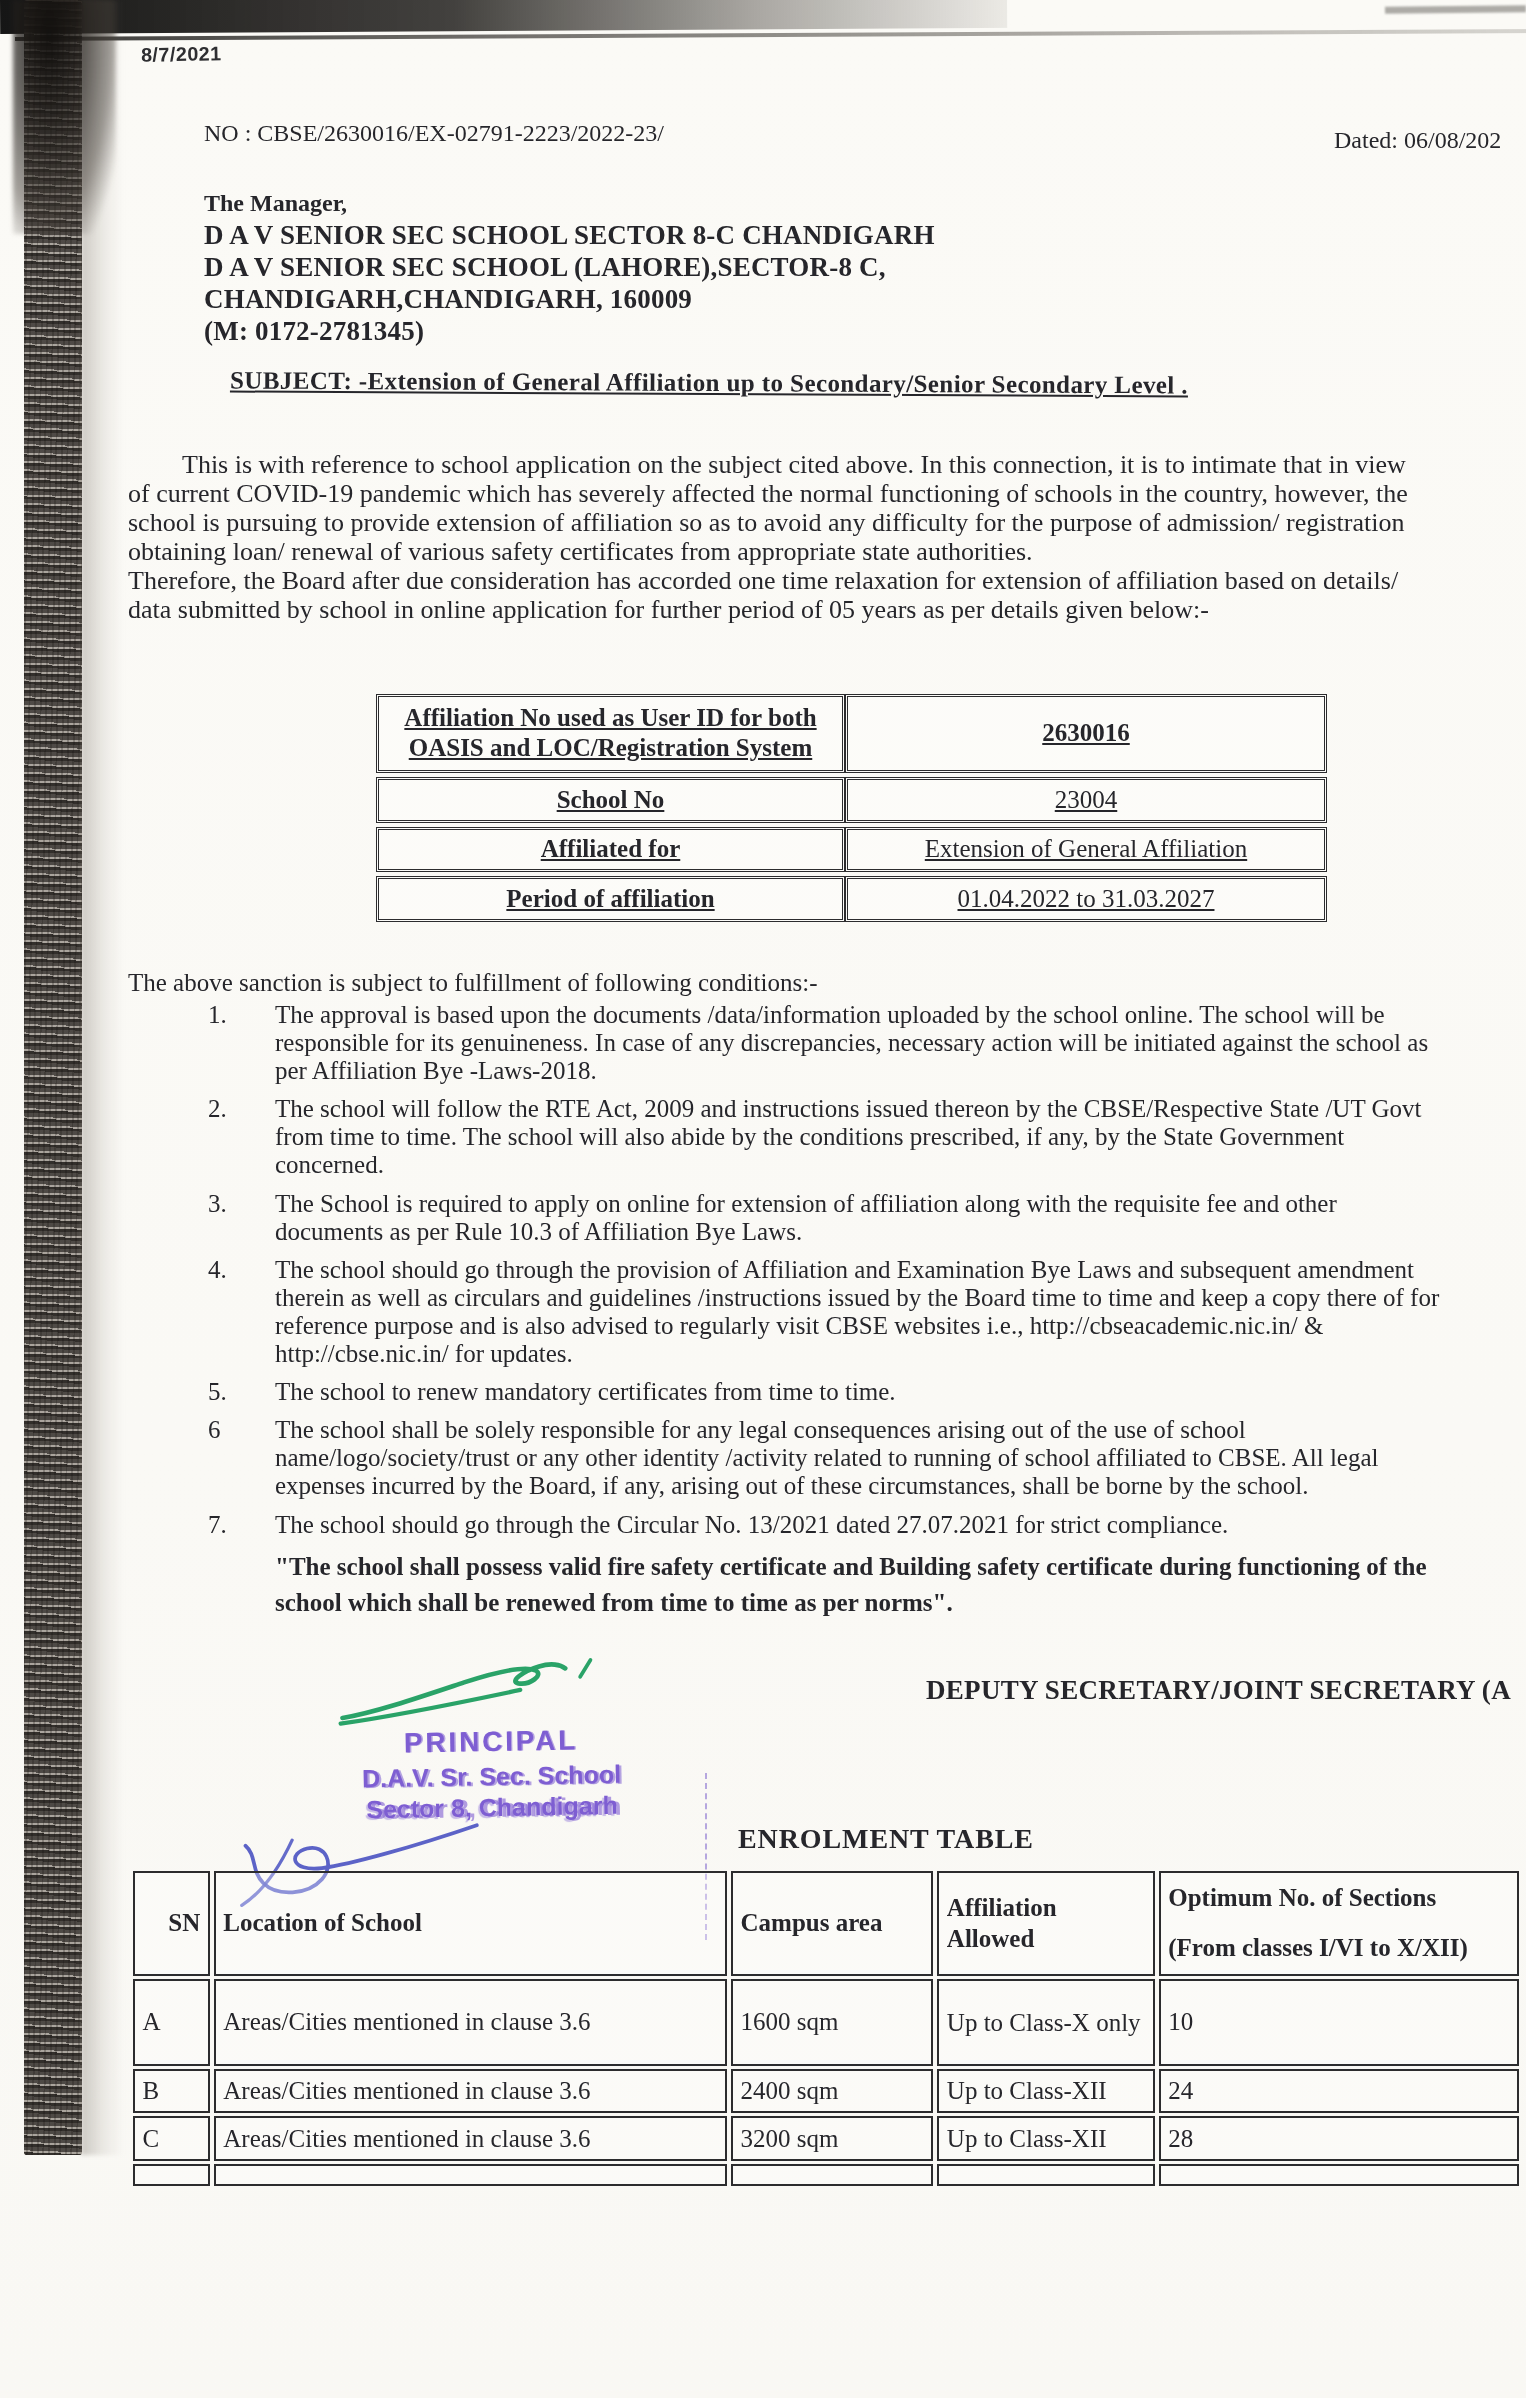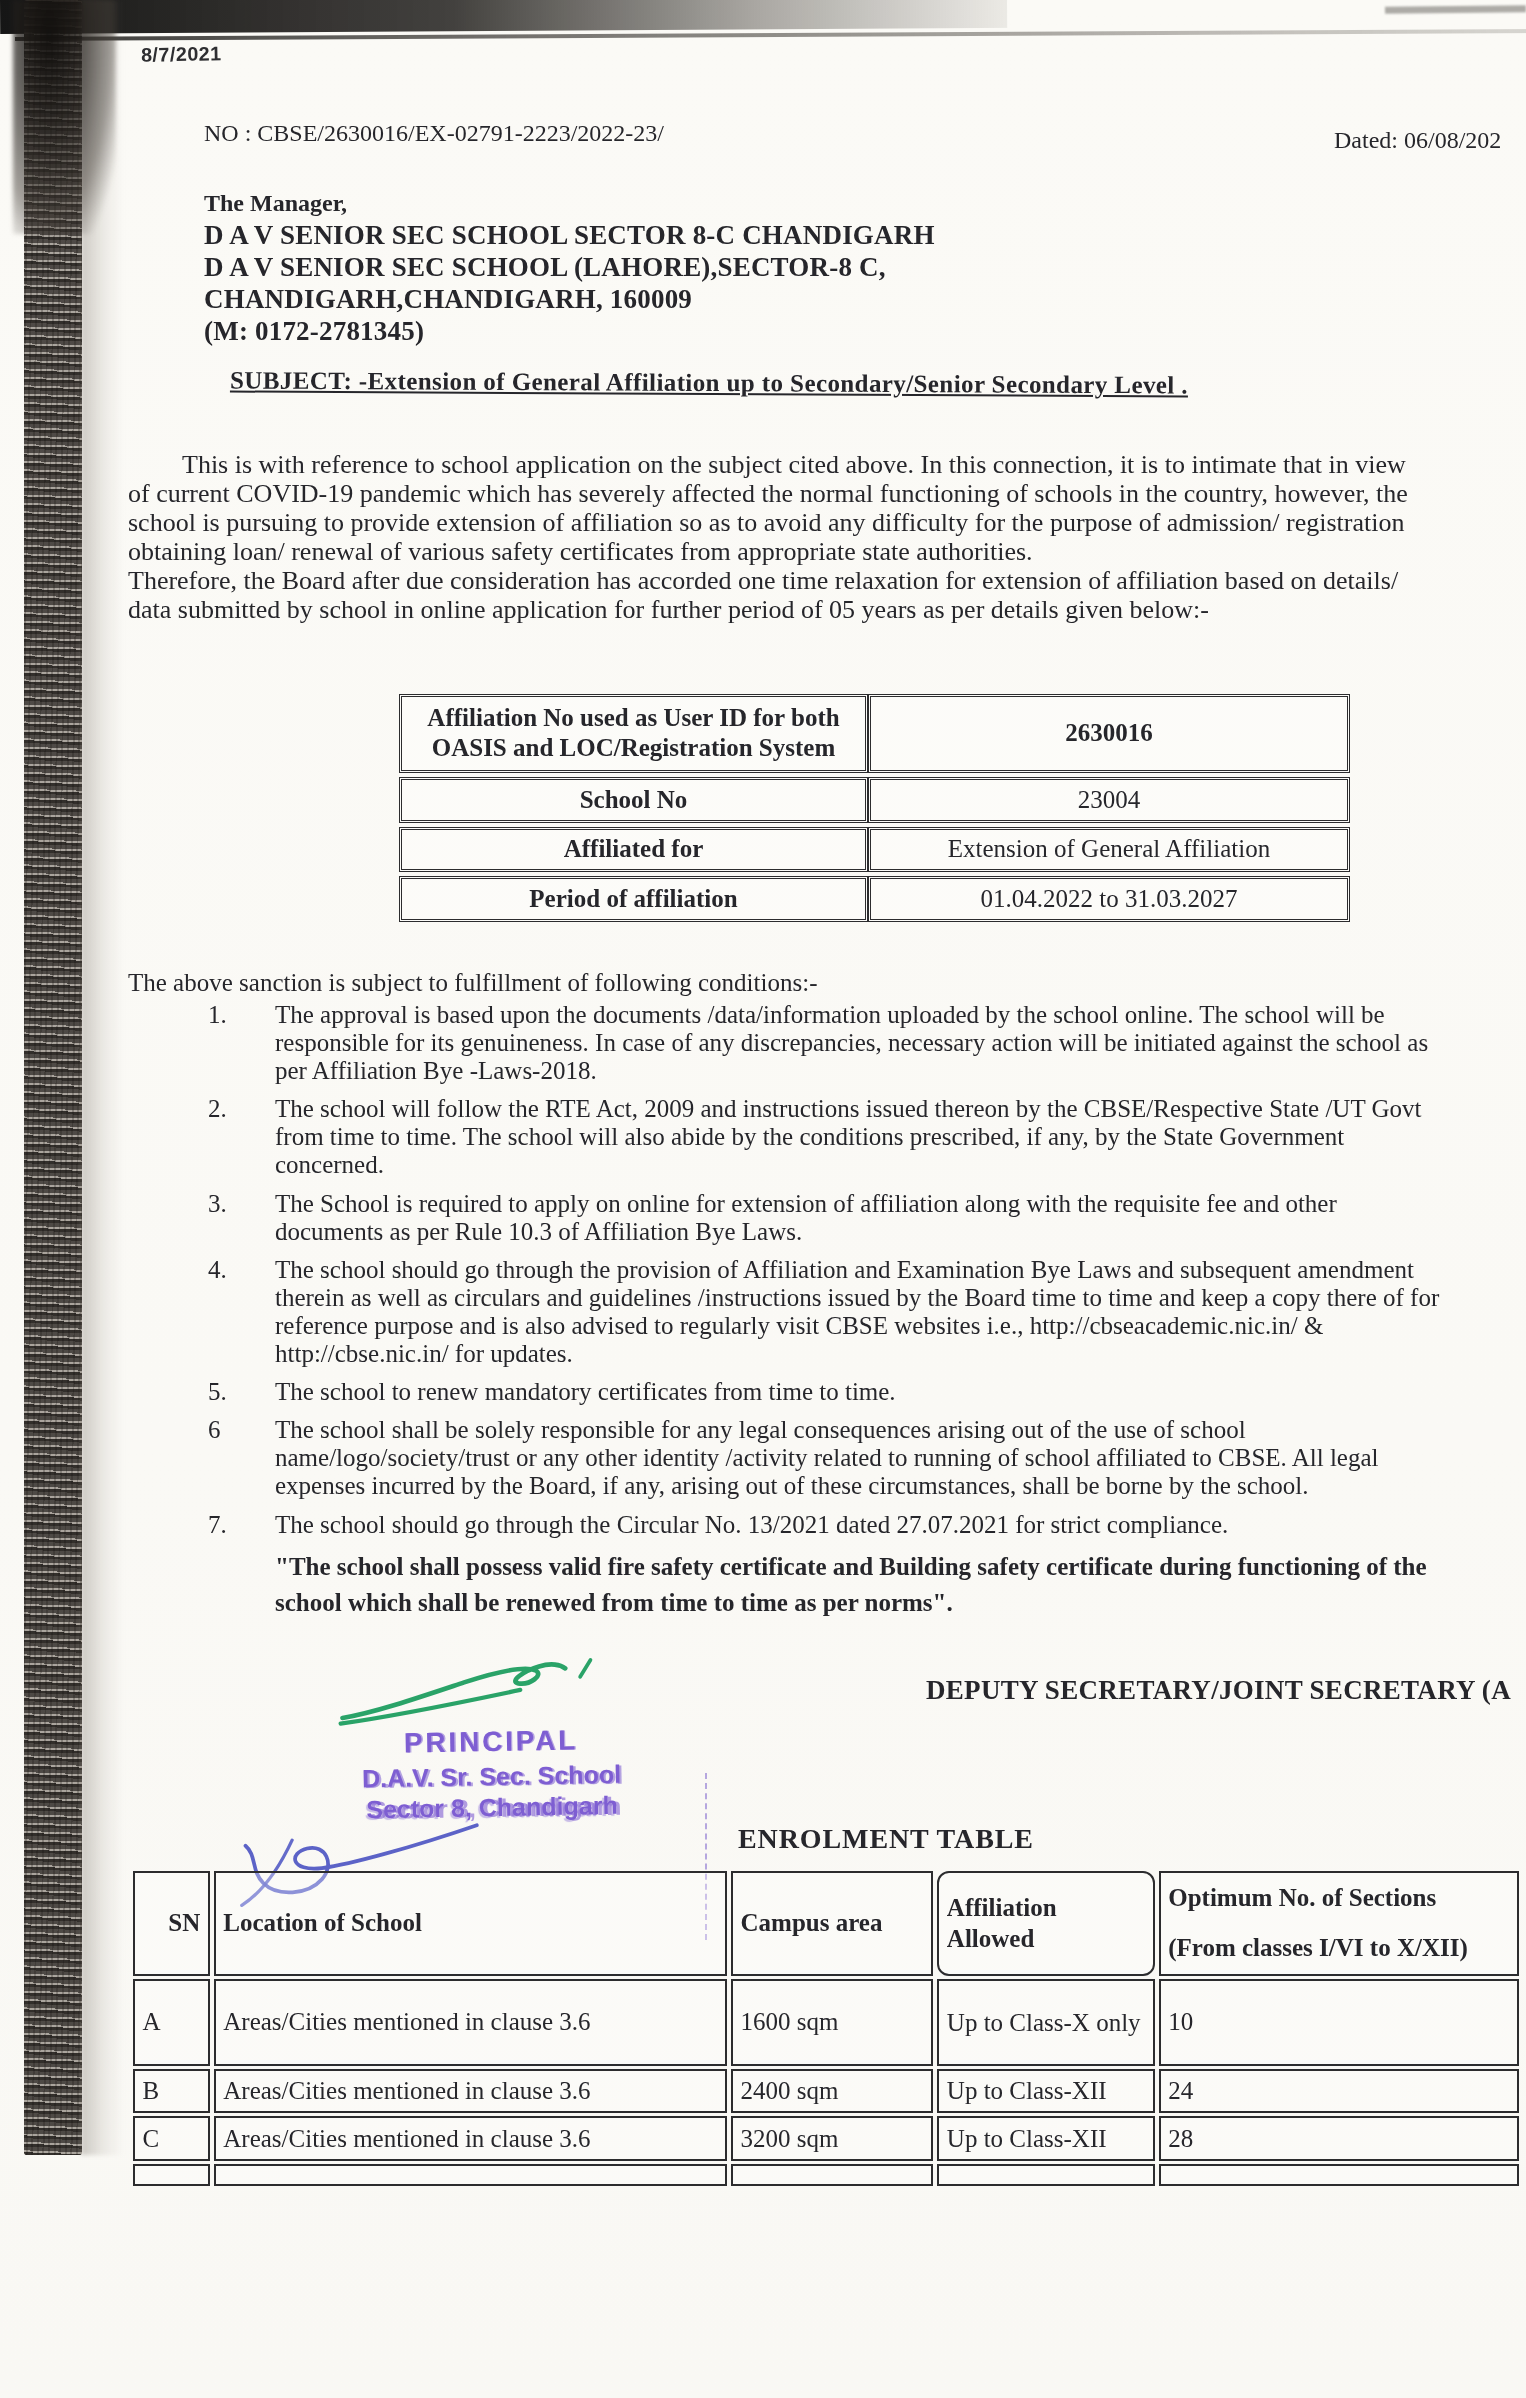--- a/index.html
+++ b/index.html
@@ -35,21 +35,21 @@
   .dated{left:1334px;top:127px;font-size:24px;text-align:right;}
   .recipient{left:204px;top:187px;line-height:32px;}
   .recipient .r0{font-size:24px;font-weight:bold;}
   .recipient .rl{font-size:27px;font-weight:bold;letter-spacing:0.2px;}
   .subject{left:230px;top:369px;font-size:25px;font-weight:bold;text-decoration:underline;
     letter-spacing:0.4px;transform:rotate(.3deg);}
   .body-para{left:128px;top:450px;font-size:26px;line-height:29px;}
   .body-para .first{padding-left:54px;}
   .sanction{left:128px;top:969px;font-size:25px;}
   
-  .aff-table{left:399px;top:690px;border-collapse:separate;border-spacing:0 4.7px;}
+  .aff-table{left:376px;top:690px;border-collapse:separate;border-spacing:0 4.7px;text-decoration:underline;}
   .aff-table td{border:3.7px double #2c2c2e;text-align:center;vertical-align:middle;
     font-size:25px;padding:1.9px 7.5px;background:rgba(255,255,255,.35);}
   .aff-table .lab{width:448px;font-weight:bold;line-height:30px;}
   .aff-table .val{width:461px;line-height:32px;}
   .aff-table .r0 td{height:69px;}
   .aff-table .rr td{height:36px;}
   
   .conds{left:128px;top:1001px;width:1424px;font-size:25px;line-height:28px;}
   .cond{display:flex;padding-left:80px;margin-bottom:10.3px;}
   .cond .num{flex:none;width:67px;}
@@ -65,21 +65,21 @@
   .fold{left:705px;top:1773px;height:167px;width:0;border-left:2.8px dashed rgba(126,101,204,.55);}
   .enrol-title{left:738px;top:1823px;font-size:28px;font-weight:bold;letter-spacing:0.9px;}
   
   .enrol-clip{left:129px;top:1868px;width:1394px;height:319px;overflow:hidden;}
   .enrol{border-collapse:separate;border-spacing:4.7px 3.7px;}
   .enrol td{border:2.8px double #2c2c2e;font-size:25px;padding:1.9px 7.5px;vertical-align:middle;background:rgba(255,255,255,.3);}
   .enrol .hdr td{font-weight:bold;height:97px;}
   .c-sn{width:58px;text-align:right;}
   .c-loc{width:497px;margin-top:28px;}
   .c-cam{width:184px;}
-  .c-aff{width:199px;border-radius:12px;}
+  .c-aff{width:199px;}
   .c-opt{width:343px;}
   .enrol .hdr .t-aff{vertical-align:middle;line-height:31px;}
   .enrol .hdr .t-opt{vertical-align:top;}
   .t-opt .o1{margin-top:9px;}
   .t-opt .o2{margin-top:22.5px;}
   .enrol .ra td{height:79px;}
   .enrol .rb td{height:37px;}
   .enrol .pr td{height:14px;}
   .enrol .aff-cell{line-height:29px;}
 </style>

